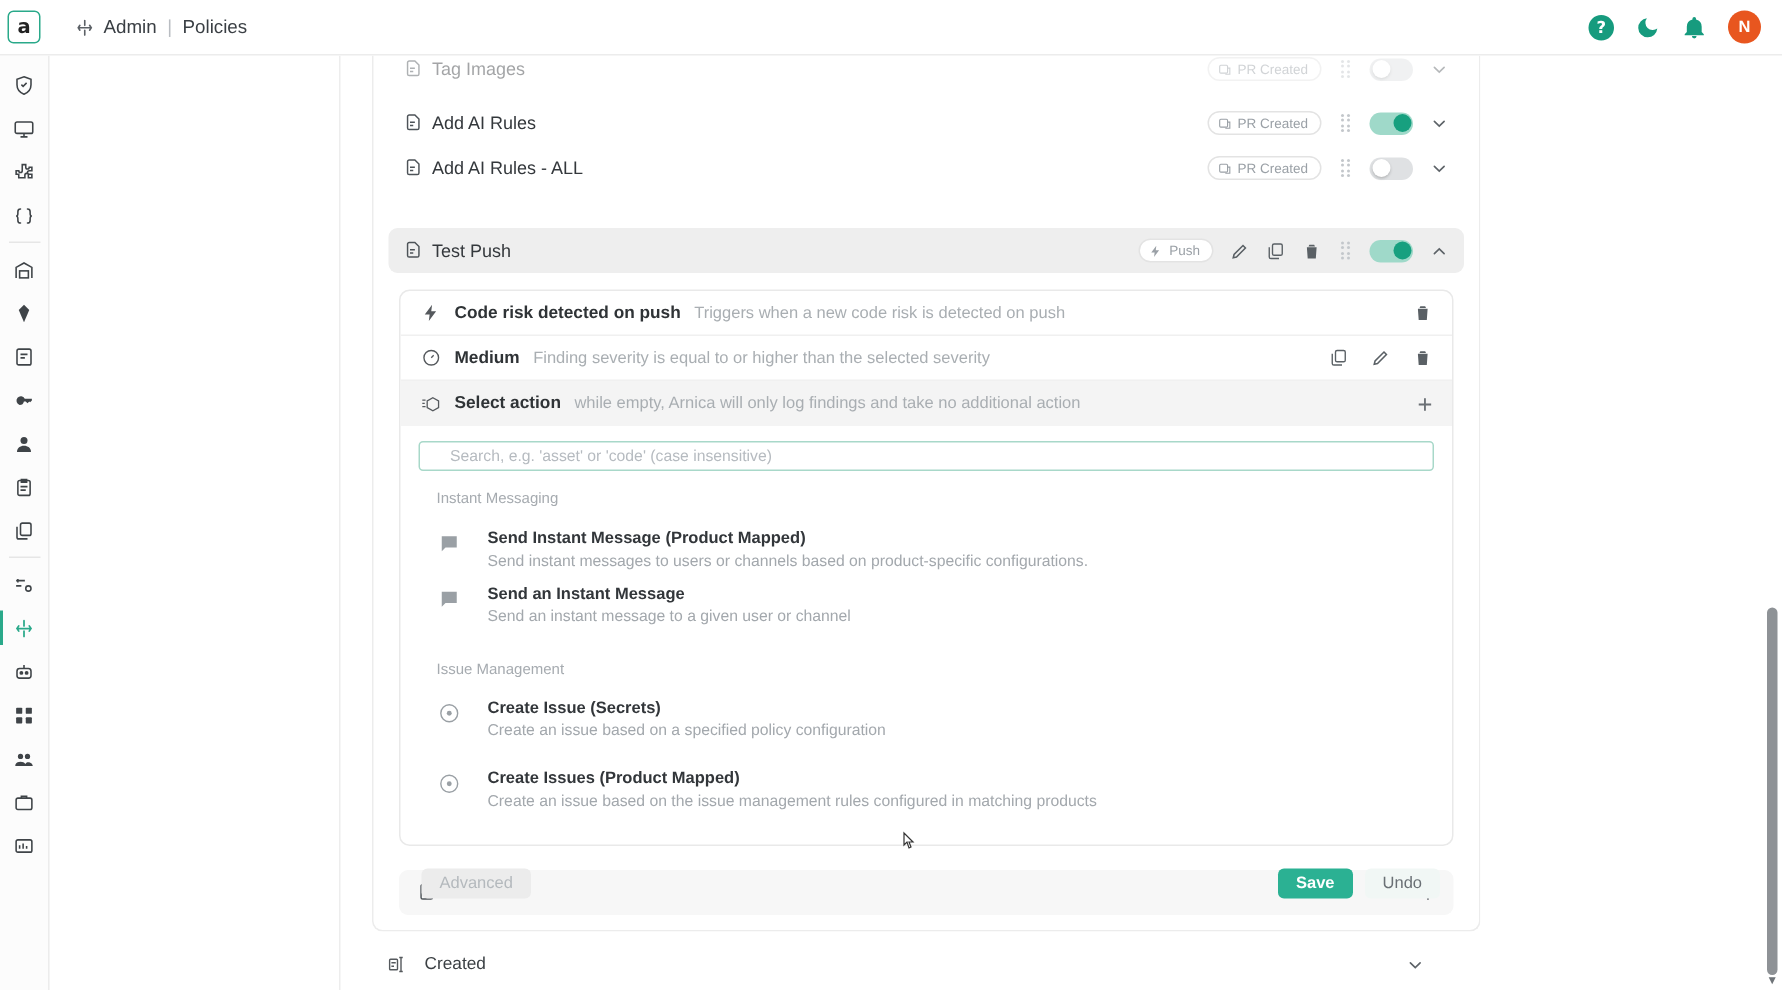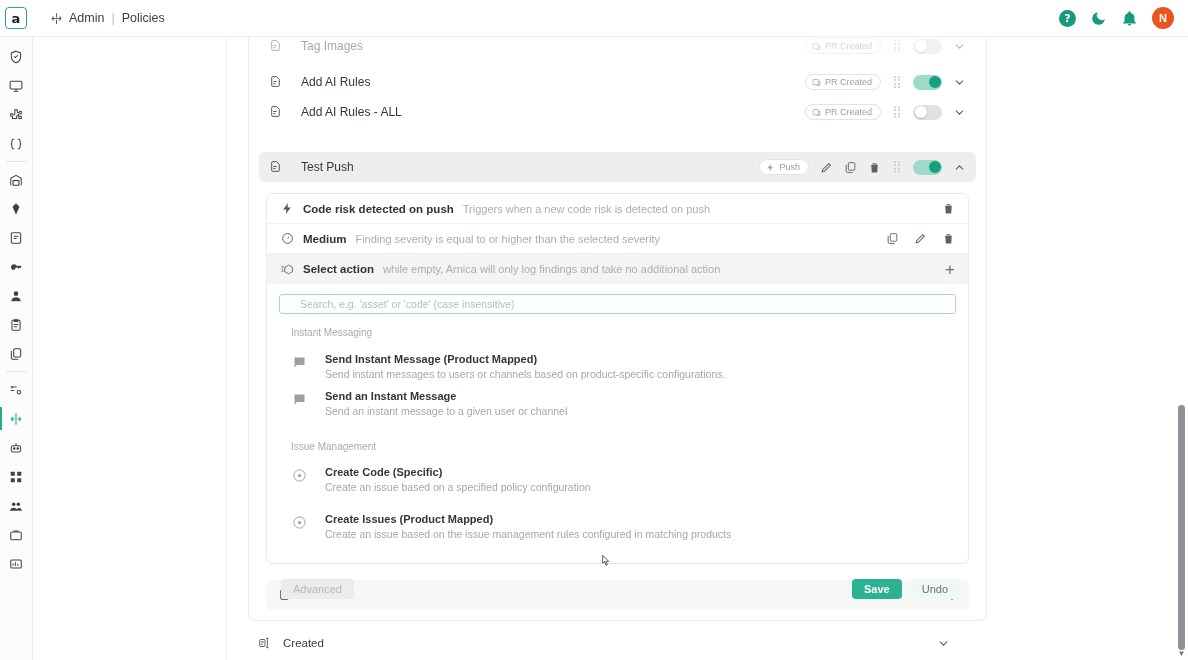--- a/index.html
+++ b/index.html
@@ -88,21 +88,21 @@
   }
 
   
   .prow {
     display: flex; align-items: center; height: 30px;
     margin: 0 10px; padding: 0 10px; border-radius: 6px;
   }
   .prow.partial { opacity: .45; height: 18px; overflow: hidden; }
   .prow.selected { background: #eeeeee; }
   .prow .doc-ico { color: #4d5358; width: 13px; height: 15px; flex: 0 0 auto; }
-  .prow .pname { margin-left: 19px; font-size: 12px; color: #34383c; }
+  .prow .pname { margin-left: 6px; font-size: 12px; color: #34383c; }
   .prow .rgt { margin-left: auto; display: flex; align-items: center; gap: 11px; }
 
   .badge {
     display: inline-flex; align-items: flex-end; gap: 4px;
     border: 1px solid #e3e3e3; border-radius: 11px;
     padding: 2px 8px 2px 6px; font-size: 9px; color: #9aa0a6;
     background: #fff; white-space: nowrap;
   }
   .badge svg { width: 9px; height: 9px; }
 
@@ -630,21 +630,21 @@
           <div class="grp-label" style="margin-top:19px;">Issue Management</div>
 
           <div class="opt">
             <span class="oico">
               <svg viewBox="0 0 24 24" fill="none" stroke="currentColor" stroke-width="1.5">
                   <circle cx="12" cy="12" r="9"></circle>
                   <circle cx="12" cy="12" r="2.6" fill="currentColor" stroke="none"></circle>
                 </svg>
             </span>
             <span>
-              <div class="otitle">Create Code (Specific)</div>
+              <div class="otitle">Create Issue (Secrets)</div>
               <div class="odesc">Create an issue based on a specified policy configuration</div>
             </span>
           </div>
 
           <div class="opt" style="margin-top:10px;">
             <span class="oico">
               <svg viewBox="0 0 24 24" fill="none" stroke="currentColor" stroke-width="1.5">
                   <circle cx="12" cy="12" r="9"></circle>
                   <circle cx="12" cy="12" r="2.6" fill="currentColor" stroke="none"></circle>
                 </svg>

